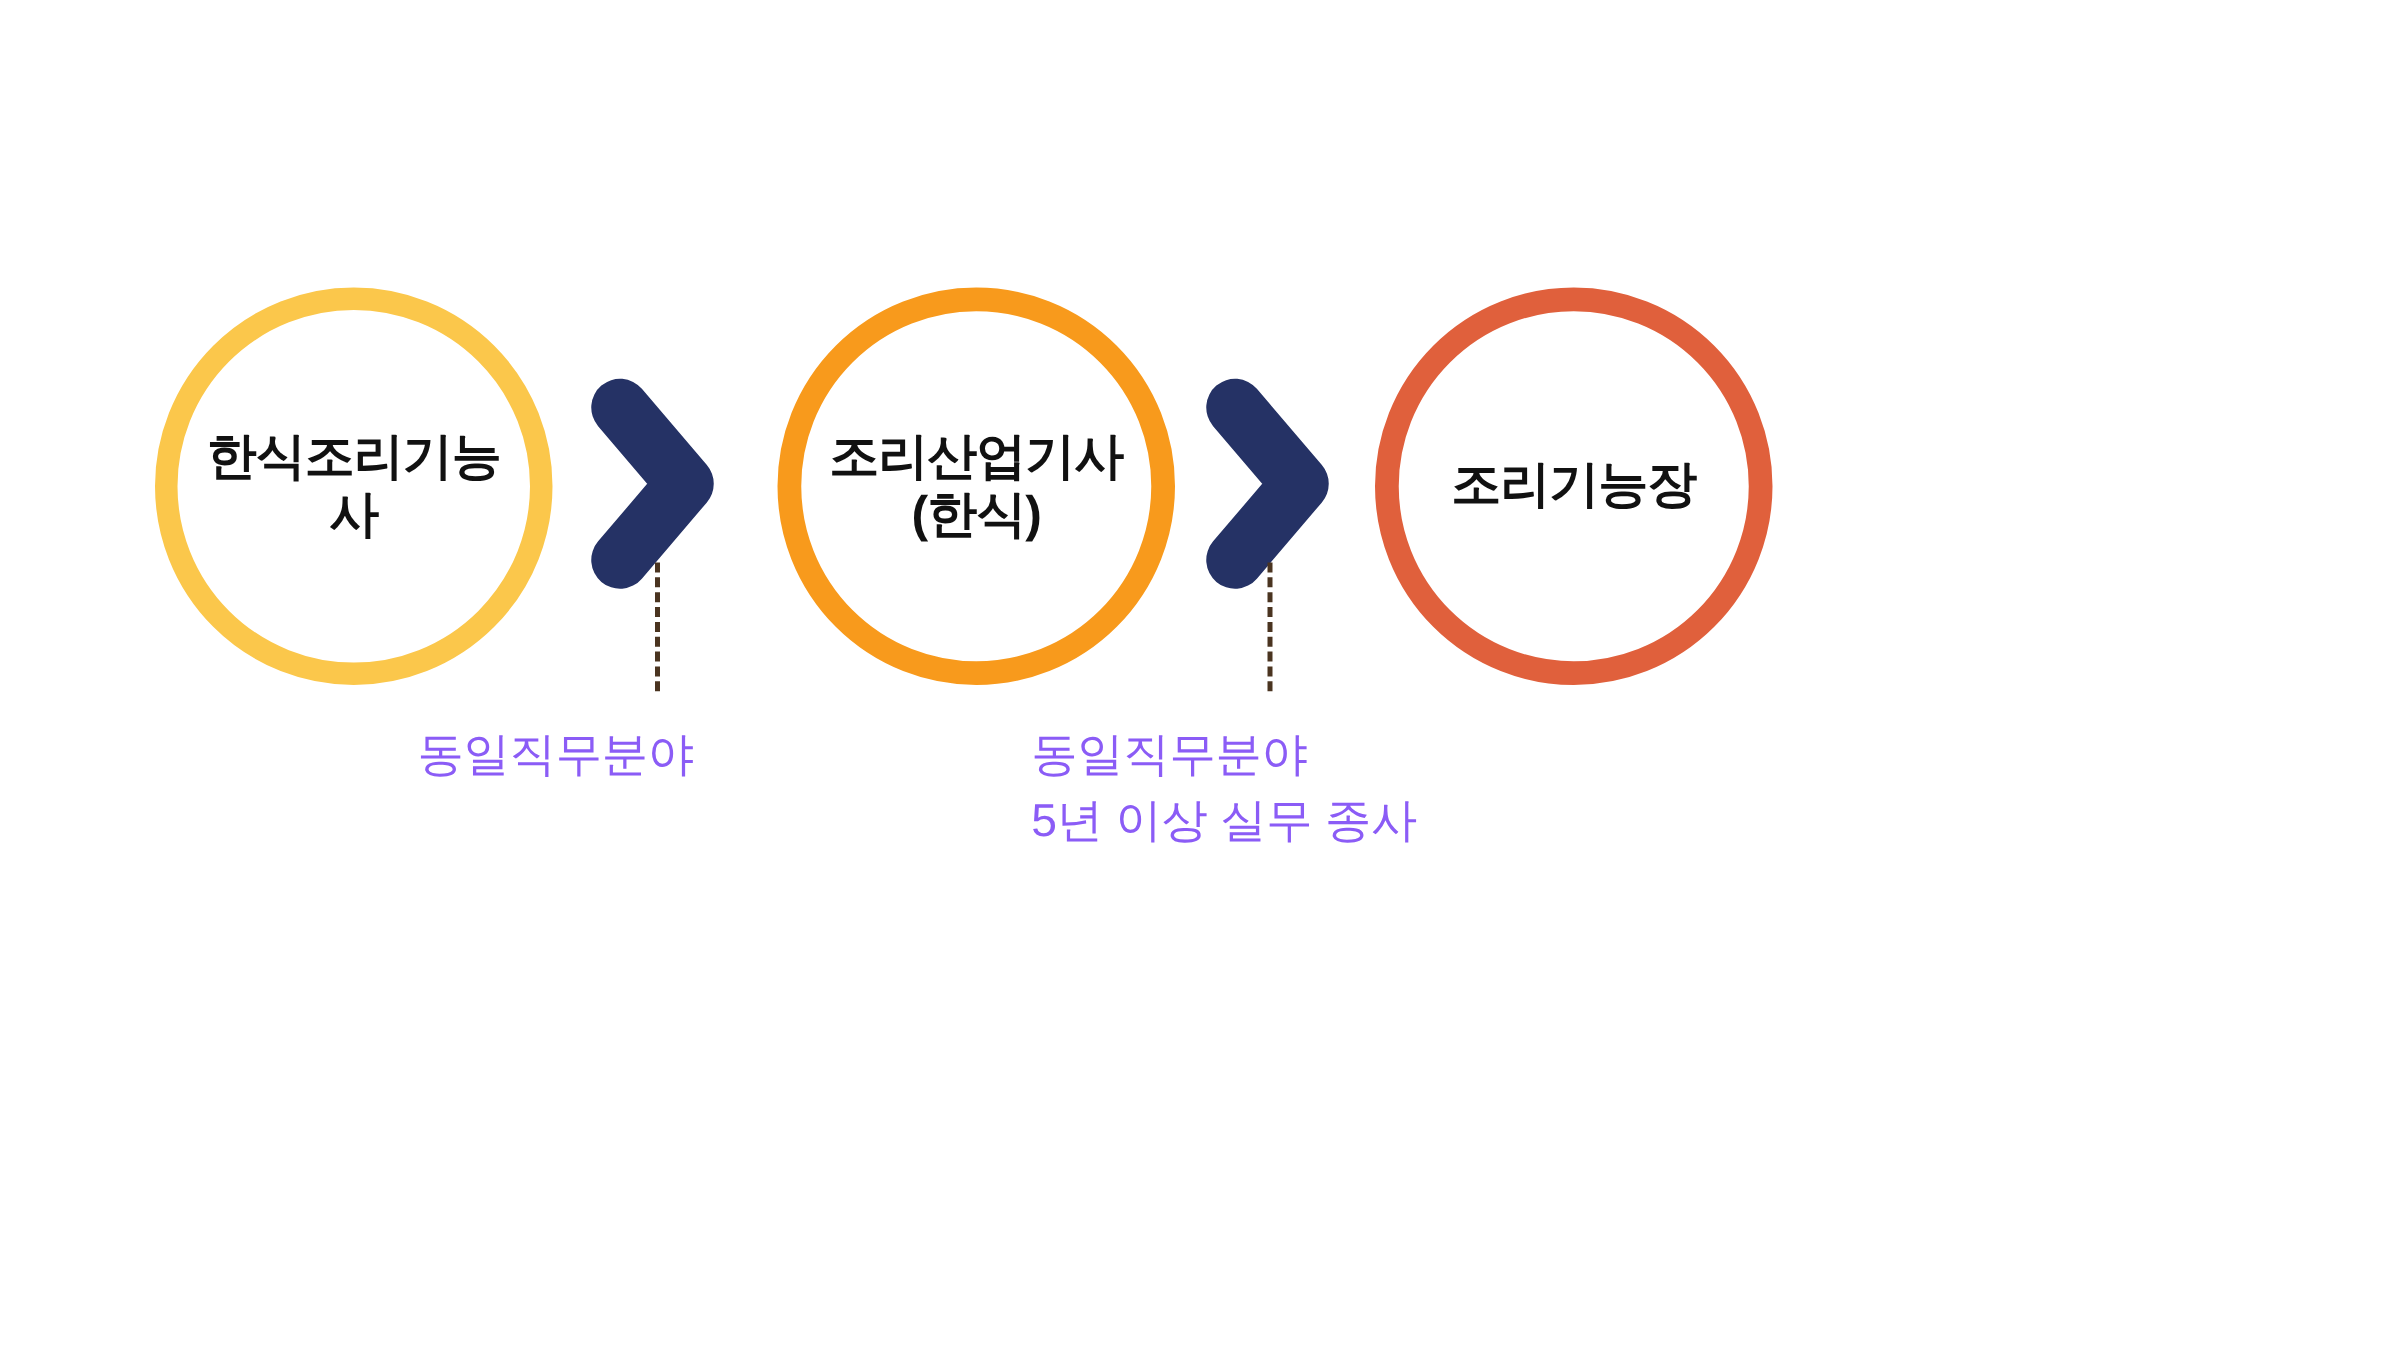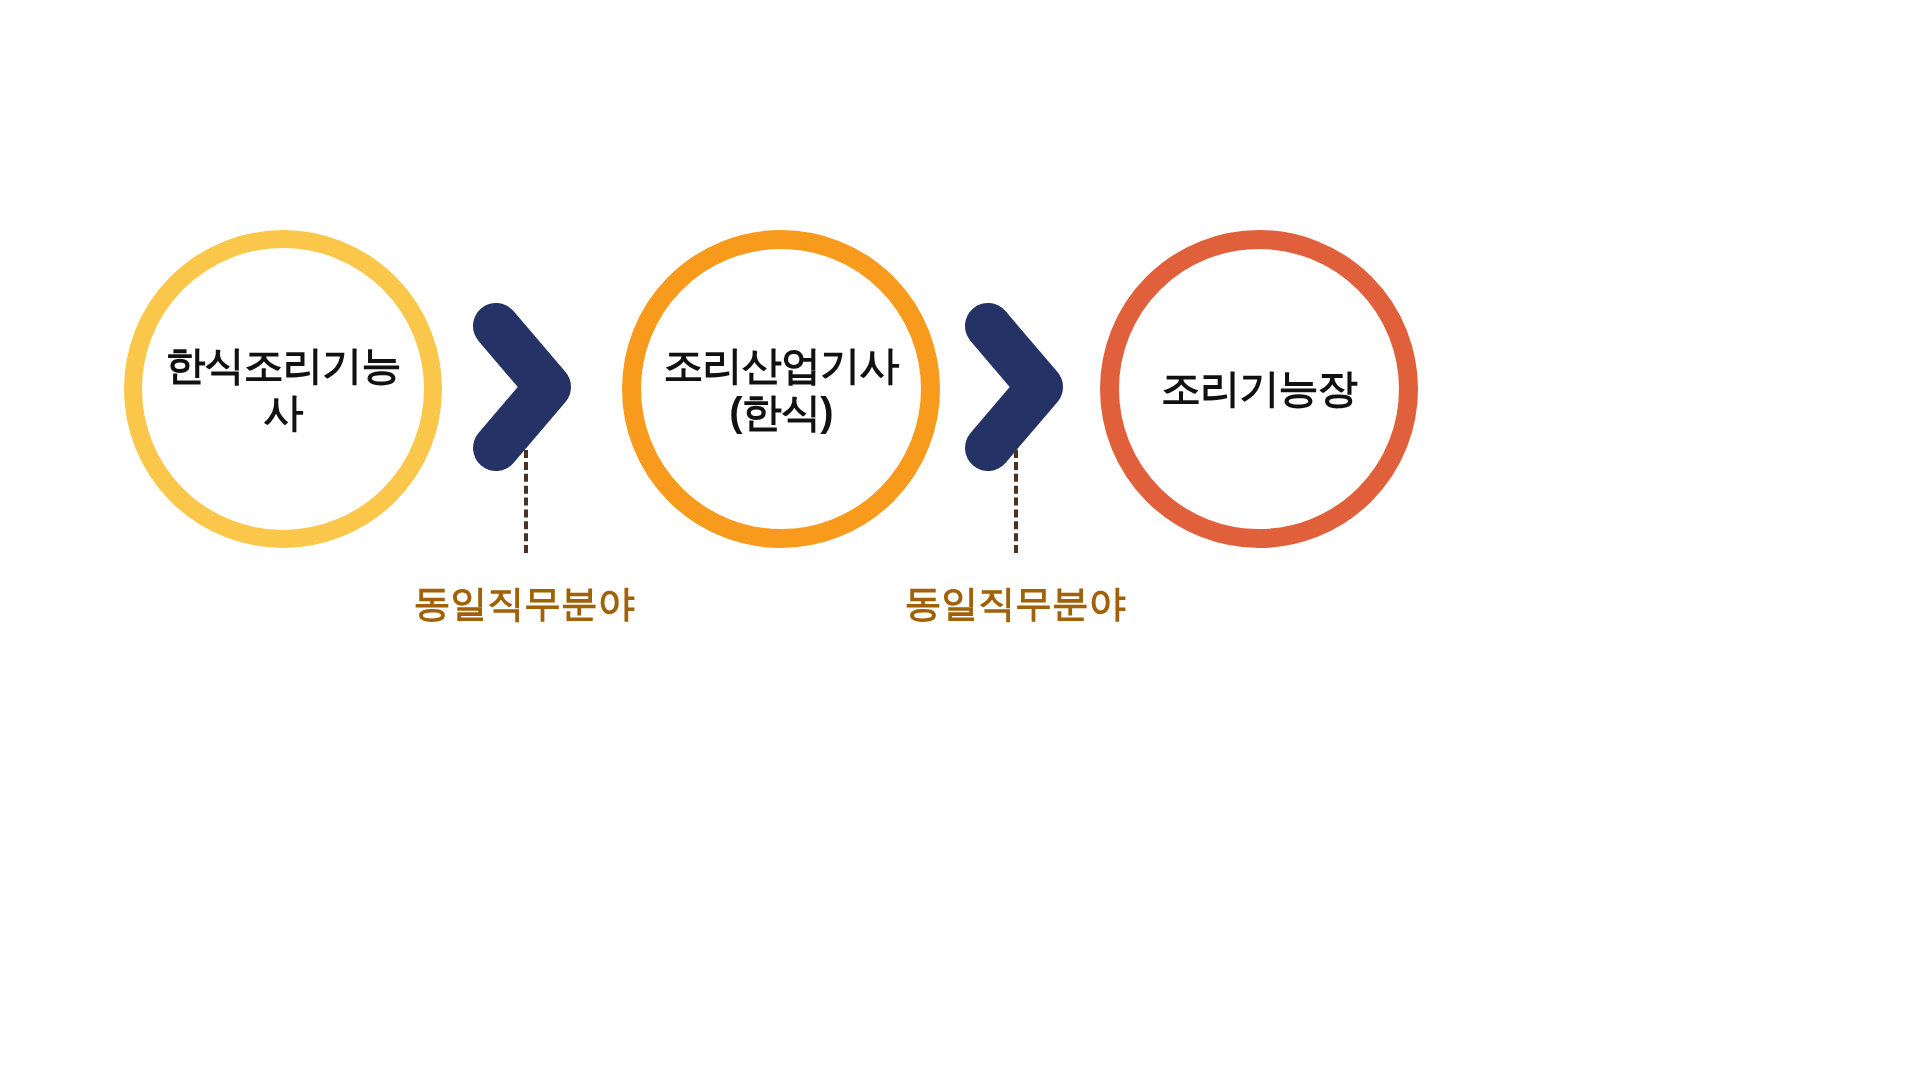--- a/index.html
+++ b/index.html
@@ -91,23 +91,23 @@
     width: 0;
     border-left: 4px dashed #4A3420;
     height: 103px;
   }
   .dash-1 { left: 524px; top: 450px; }
   .dash-2 { left: 1014px; top: 450px; }
 
   
   .caption {
     position: absolute;
-    text-align: center;
-    color: #a16207;
-    font-weight: 700;
+    text-align: left;
+    color: #8b5cf6;
+    font-weight: 400;
     letter-spacing: -0.01em;
   }
   .caption .cap-line-1 {
     display: block;
     font-size: 37px;
     line-height: 1.42;
     white-space: nowrap;
   }
   .caption .cap-line-2 {
     display: block;
@@ -147,19 +147,20 @@
   <div class="chevron chevron-2">
     <svg viewBox="0 0 104 170" xmlns="http://www.w3.org/2000/svg" aria-hidden="true">
       <path d="M 26 24 L 78 85 L 26 146" fill="none" stroke="#253265" stroke-width="46" stroke-linecap="round" stroke-linejoin="round"></path>
     </svg>
   </div>
 
   <div class="dash-line dash-2" style="border-left-color: rgb(74, 52, 32);"></div>
 
   <div class="caption caption-2">
     <span class="cap-line-1">동일직무분야</span>
+    <span class="cap-line-2">5년 이상 실무 종사</span>
   </div>
 
   <div class="ring ring-3" style="border-color: rgb(224, 96, 60); align-items: center;">
     <span class="ring-label">조리기능장</span>
   </div>
 
 </div>
 
 </body></html>

